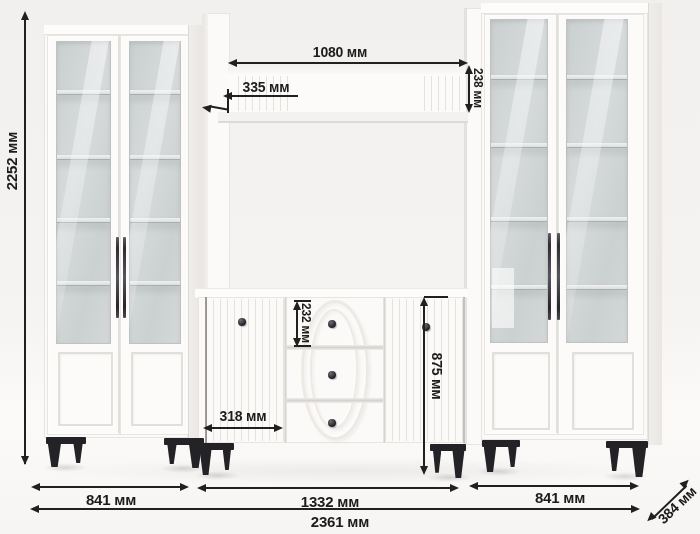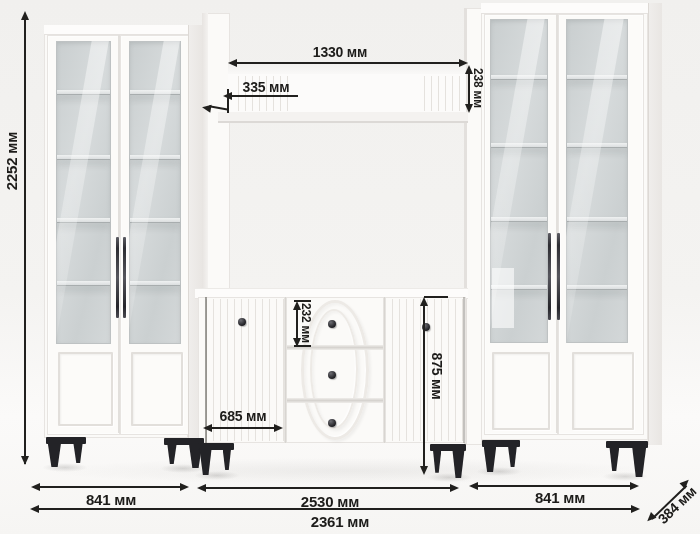--- a/index.html
+++ b/index.html
@@ -176,21 +176,21 @@
     </div>
 
   <div class="dl" style="left:24px;top:16px;width:2px;height:448px;"></div>
   <div class="ah u" style="left:21px;top:11px;"></div>
   <div class="ah d" style="left:21px;top:456px;"></div>
   <div class="lbl ccw" style="left:11px;top:161px;font-size:15px;">2252 мм</div>
 
   <div class="dl" style="left:237px;top:62px;width:222px;height:2px;"></div>
   <div class="ah l" style="left:228px;top:59px;"></div>
   <div class="ah r" style="left:459px;top:59px;"></div>
-  <div class="lbl" style="left:340px;top:52px;font-size:14px;">1330 мм</div>
+  <div class="lbl" style="left:340px;top:52px;font-size:14px;">1080 мм</div>
 
   <div class="dl" style="left:232px;top:95px;width:66px;height:2px;"></div>
   <div class="ah l" style="left:223px;top:92px;"></div>
   <div class="dl" style="left:227px;top:89px;width:2px;height:24px;"></div>
   <div class="dl" style="left:209px;top:107px;width:20px;height:2px;transform:rotate(10deg);"></div>
   <div class="ah l" style="left:202px;top:104px;transform:rotate(10deg);"></div>
   <div class="lbl" style="left:266px;top:87px;font-size:14px;">335 мм</div>
 
   <div class="dl" style="left:468px;top:73px;width:2px;height:32px;"></div>
   <div class="ah u" style="left:465px;top:65px;"></div>
@@ -207,31 +207,31 @@
 
   <div class="dl" style="left:423px;top:304px;width:2px;height:164px;"></div>
   <div class="ah u" style="left:420px;top:297px;"></div>
   <div class="ah d" style="left:420px;top:466px;"></div>
   <div class="dl" style="left:424px;top:296px;width:24px;height:2px;"></div>
   <div class="lbl cw" style="left:437px;top:376px;font-size:14px;">875 мм</div>
 
   <div class="dl" style="left:211px;top:427px;width:64px;height:2px;"></div>
   <div class="ah l" style="left:203px;top:424px;"></div>
   <div class="ah r" style="left:274px;top:424px;"></div>
-  <div class="lbl" style="left:243px;top:416px;font-size:14px;">685 мм</div>
+  <div class="lbl" style="left:243px;top:416px;font-size:14px;">318 мм</div>
 
   <div class="dl" style="left:39px;top:486px;width:141px;height:2px;"></div>
   <div class="ah l" style="left:31px;top:483px;"></div>
   <div class="ah r" style="left:180px;top:483px;"></div>
   <div class="lbl" style="left:111px;top:499px;font-size:15px;">841 мм</div>
 
   <div class="dl" style="left:205px;top:487px;width:245px;height:2px;"></div>
   <div class="ah l" style="left:197px;top:484px;"></div>
   <div class="ah r" style="left:450px;top:484px;"></div>
-  <div class="lbl" style="left:330px;top:501px;font-size:15px;">2530 мм</div>
+  <div class="lbl" style="left:330px;top:501px;font-size:15px;">1332 мм</div>
 
   <div class="dl" style="left:477px;top:485px;width:153px;height:2px;"></div>
   <div class="ah l" style="left:469px;top:482px;"></div>
   <div class="ah r" style="left:630px;top:482px;"></div>
   <div class="lbl" style="left:560px;top:497px;font-size:15px;">841 мм</div>
 
   <div class="dl" style="left:38px;top:508px;width:593px;height:2px;"></div>
   <div class="ah l" style="left:30px;top:505px;"></div>
   <div class="ah r" style="left:631px;top:505px;"></div>
   <div class="lbl" style="left:340px;top:521px;font-size:15px;">2361 мм</div>

